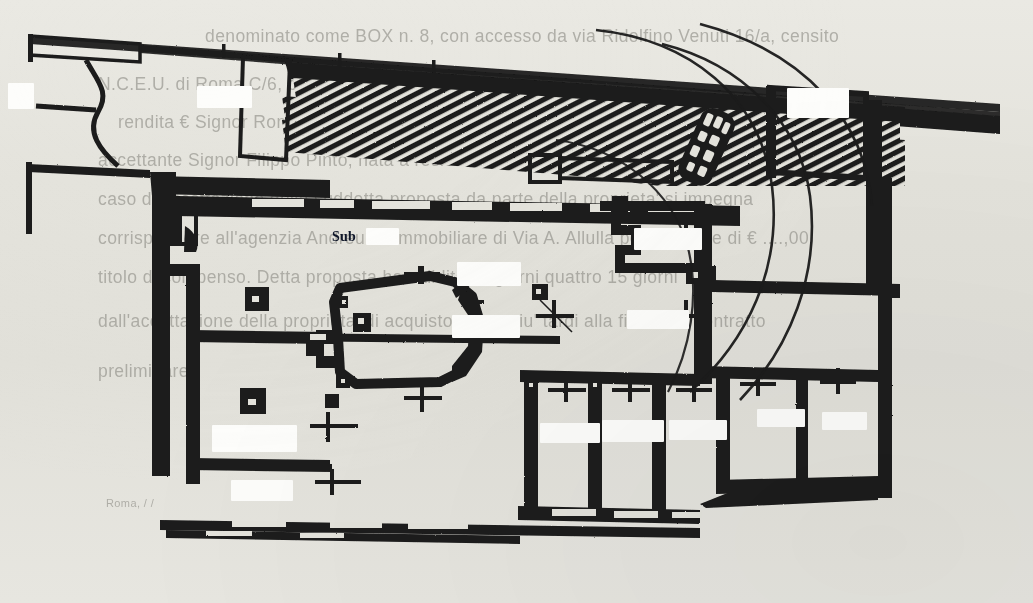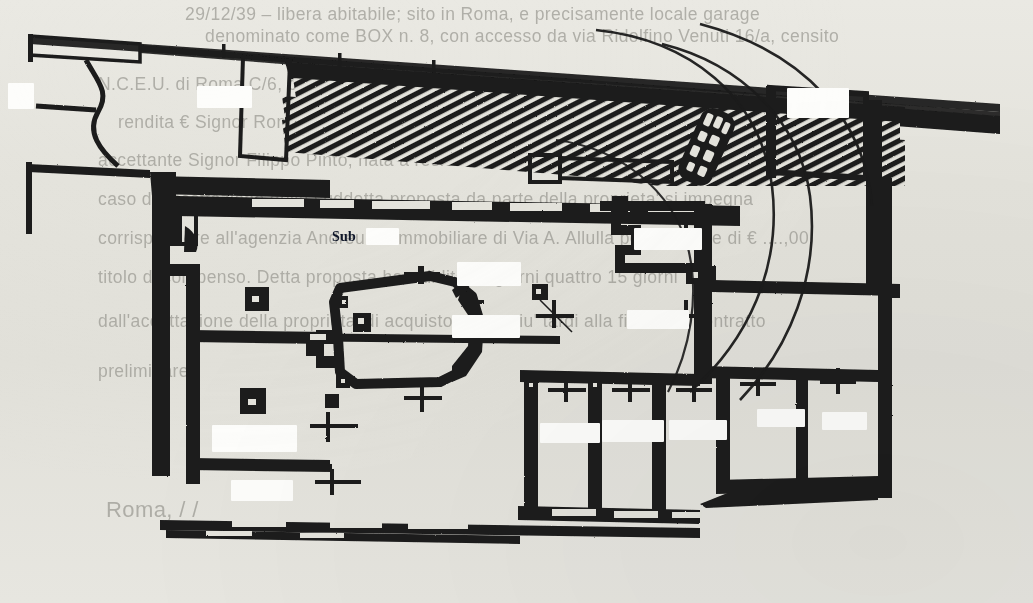--- a/index.html
+++ b/index.html
@@ -47,31 +47,30 @@
     color:#0f172a;
     letter-spacing:.2px;
   }
 </style>
 </head>
 <body>
 
 <div id="page"></div>
 
 <div id="doctext">
-    <div class="ln" style="left: 185px; top: 4px; font-size: 17.5px;">29/12/39  –  libera abitabile; sito in Roma, e precisamente locale garage</div>
     <div class="ln" style="left: 205px; top: 26px; font-size: 17.5px;">denominato come BOX n. 8, con accesso da via Ridolfino Venuti 16/a, censito</div>
     <div class="ln" style="left: 98px; top: 74px; font-size: 17.5px;">N.C.E.U. di Roma                                                                    C/6, classe 7</div>
     <div class="ln" style="left: 118px; top: 112px; font-size: 17.5px;">rendita  €                                                     Signor Romolo Andreucci,</div>
     <div class="ln" style="left: 98px; top: 150px; font-size: 17.5px;">accettante Signor Filippo Pinto, nata a                                 residente in via ............ n., ne</div>
     <div class="ln" style="left: 98px; top: 189px; font-size: 17.5px;">caso  di  accettazione  della  suddetta  proposta  da  parte  della  proprieta'  si  impegna</div>
     <div class="ln" style="left: 98px; top: 228px; font-size: 17.5px;">corrispondere all'agenzia Andreucci Immobiliare di Via A. Allulla per un totale di € ....,00</div>
     <div class="ln" style="left: 98px; top: 267px; font-size: 17.5px;">titolo  di  compenso.  Detta  proposta  ha  validita'  di  giorni  quattro  15  giorni</div>
     <div class="ln" style="left: 98px; top: 311px; font-size: 17.5px;">dall'accettazione  della  proprieta'  di  acquisto  e  non  piu'  tardi  alla  firma  del  contratto</div>
     <div class="ln" style="left: 98px; top: 361px; font-size: 17.5px;">preliminare.</div>
-    <div class="ln" style="left: 106px; top: 497px; font-size: 22px;">Roma,        /      /</div>
+    <div class="ln" style="left: 106px; top: 497px; font-size: 11px;">Roma,        /      /</div>
   </div>
 
 <svg id="plan" viewBox="0 0 1033 603" xmlns="http://www.w3.org/2000/svg">
   <defs>
     <pattern id="hatch" width="9" height="9" patternUnits="userSpaceOnUse" patternTransform="rotate(63)">
       <rect width="9" height="9" fill="#e4e3dc"></rect>
       <rect width="5.2" height="9" fill="#1b1b1b"></rect>
     </pattern>
     <filter id="rough" x="-4%" y="-4%" width="108%" height="108%">
       <feTurbulence type="fractalNoise" baseFrequency="0.9" numOctaves="3" seed="7" result="n"></feTurbulence>

